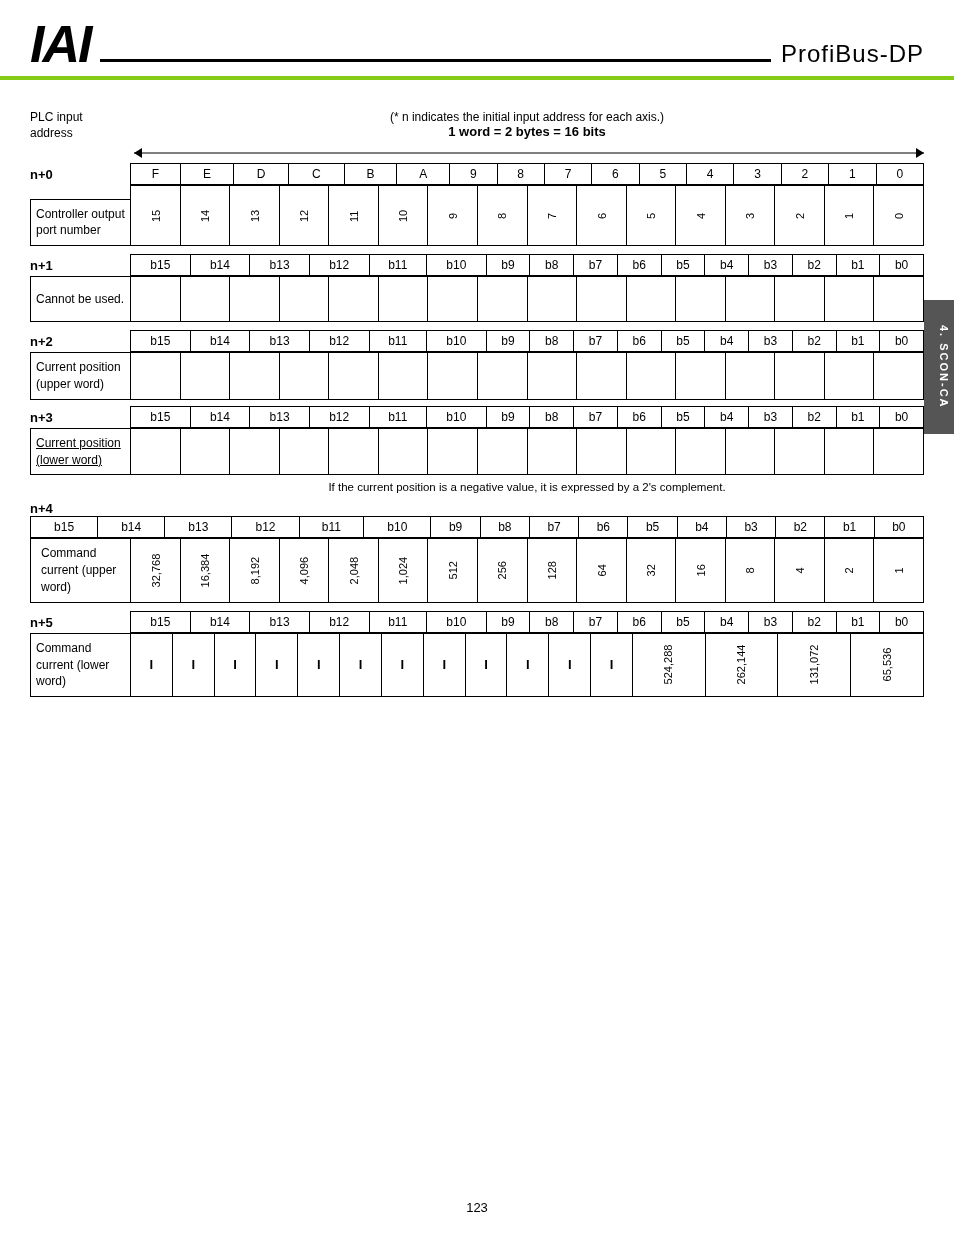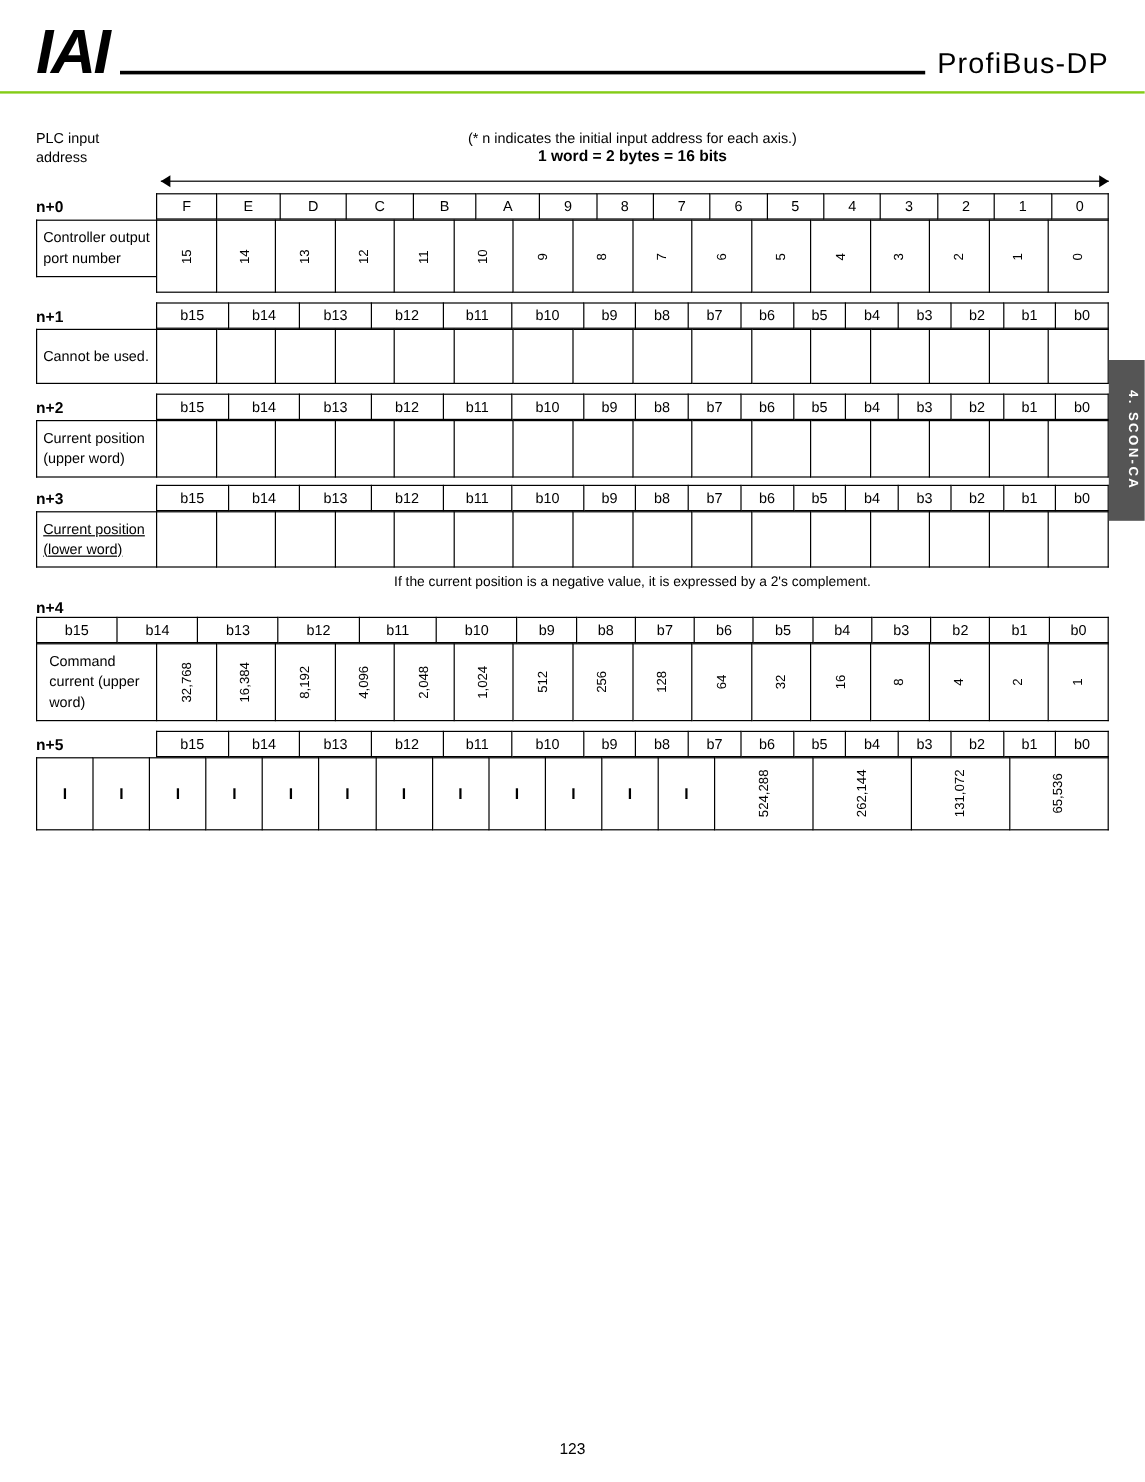--- a/index.html
+++ b/index.html
@@ -11,21 +11,21 @@
       font-size: 12px;
       position: relative;
     }
 
     
     .header {
       display: flex;
       align-items: flex-end;
       justify-content: space-between;
       padding: 18px 30px 0 30px;
-      border-bottom: 2px solid #84cc16;
+      border-bottom: 4px solid #84cc16;
       padding-bottom: 6px;
     }
     .logo-iai {
       font-size: 52px;
       font-weight: 900;
       font-style: italic;
       font-family: Arial Black, Arial, sans-serif;
       letter-spacing: -2px;
       line-height: 1;
     }
@@ -204,21 +204,21 @@
           <th class="header-th">5</th>
           <th class="header-th">4</th>
           <th class="header-th">3</th>
           <th class="header-th">2</th>
           <th class="header-th">1</th>
           <th class="header-th">0</th>
         </tr>
       </tbody>
         </table>
     </div>
-    <div style="display:flex; align-items:flex-start;">
+    <div style="display:flex; align-items:flex-end;">
       <div style="width:100px; flex-shrink:0; border:1px solid #000; border-right:none; padding:6px 5px; font-size:12px; line-height:1.4; display:flex; align-items:center;">Controller output port number</div>
       <table class="full-table" style="flex:1;">
         <tbody>
             <tr>
           <td class="rotated-td">15</td>
           <td class="rotated-td">14</td>
           <td class="rotated-td">13</td>
           <td class="rotated-td">12</td>
           <td class="rotated-td">11</td>
           <td class="rotated-td">10</td>
@@ -472,20 +472,21 @@
           <th class="header-th">b4</th>
           <th class="header-th">b3</th>
           <th class="header-th">b2</th>
           <th class="header-th">b1</th>
           <th class="header-th">b0</th>
         </tr>
       </tbody>
         </table>
     </div>
     <div style="display:flex; align-items:stretch;">
+      <div style="width:100px; flex-shrink:0; border:1px solid #000; border-right:none; padding:6px 5px; font-size:12px; line-height:1.4; display:flex; align-items:center;">Command current (lower word)</div>
       <table class="full-table" style="flex:1;">
         <tbody>
             <tr>
           <td class="data-td" style="height:60px; font-size:13px; font-weight:bold;">I</td>
           <td class="data-td" style="font-size:13px; font-weight:bold;">I</td>
           <td class="data-td" style="font-size:13px; font-weight:bold;">I</td>
           <td class="data-td" style="font-size:13px; font-weight:bold;">I</td>
           <td class="data-td" style="font-size:13px; font-weight:bold;">I</td>
           <td class="data-td" style="font-size:13px; font-weight:bold;">I</td>
           <td class="data-td" style="font-size:13px; font-weight:bold;">I</td>

